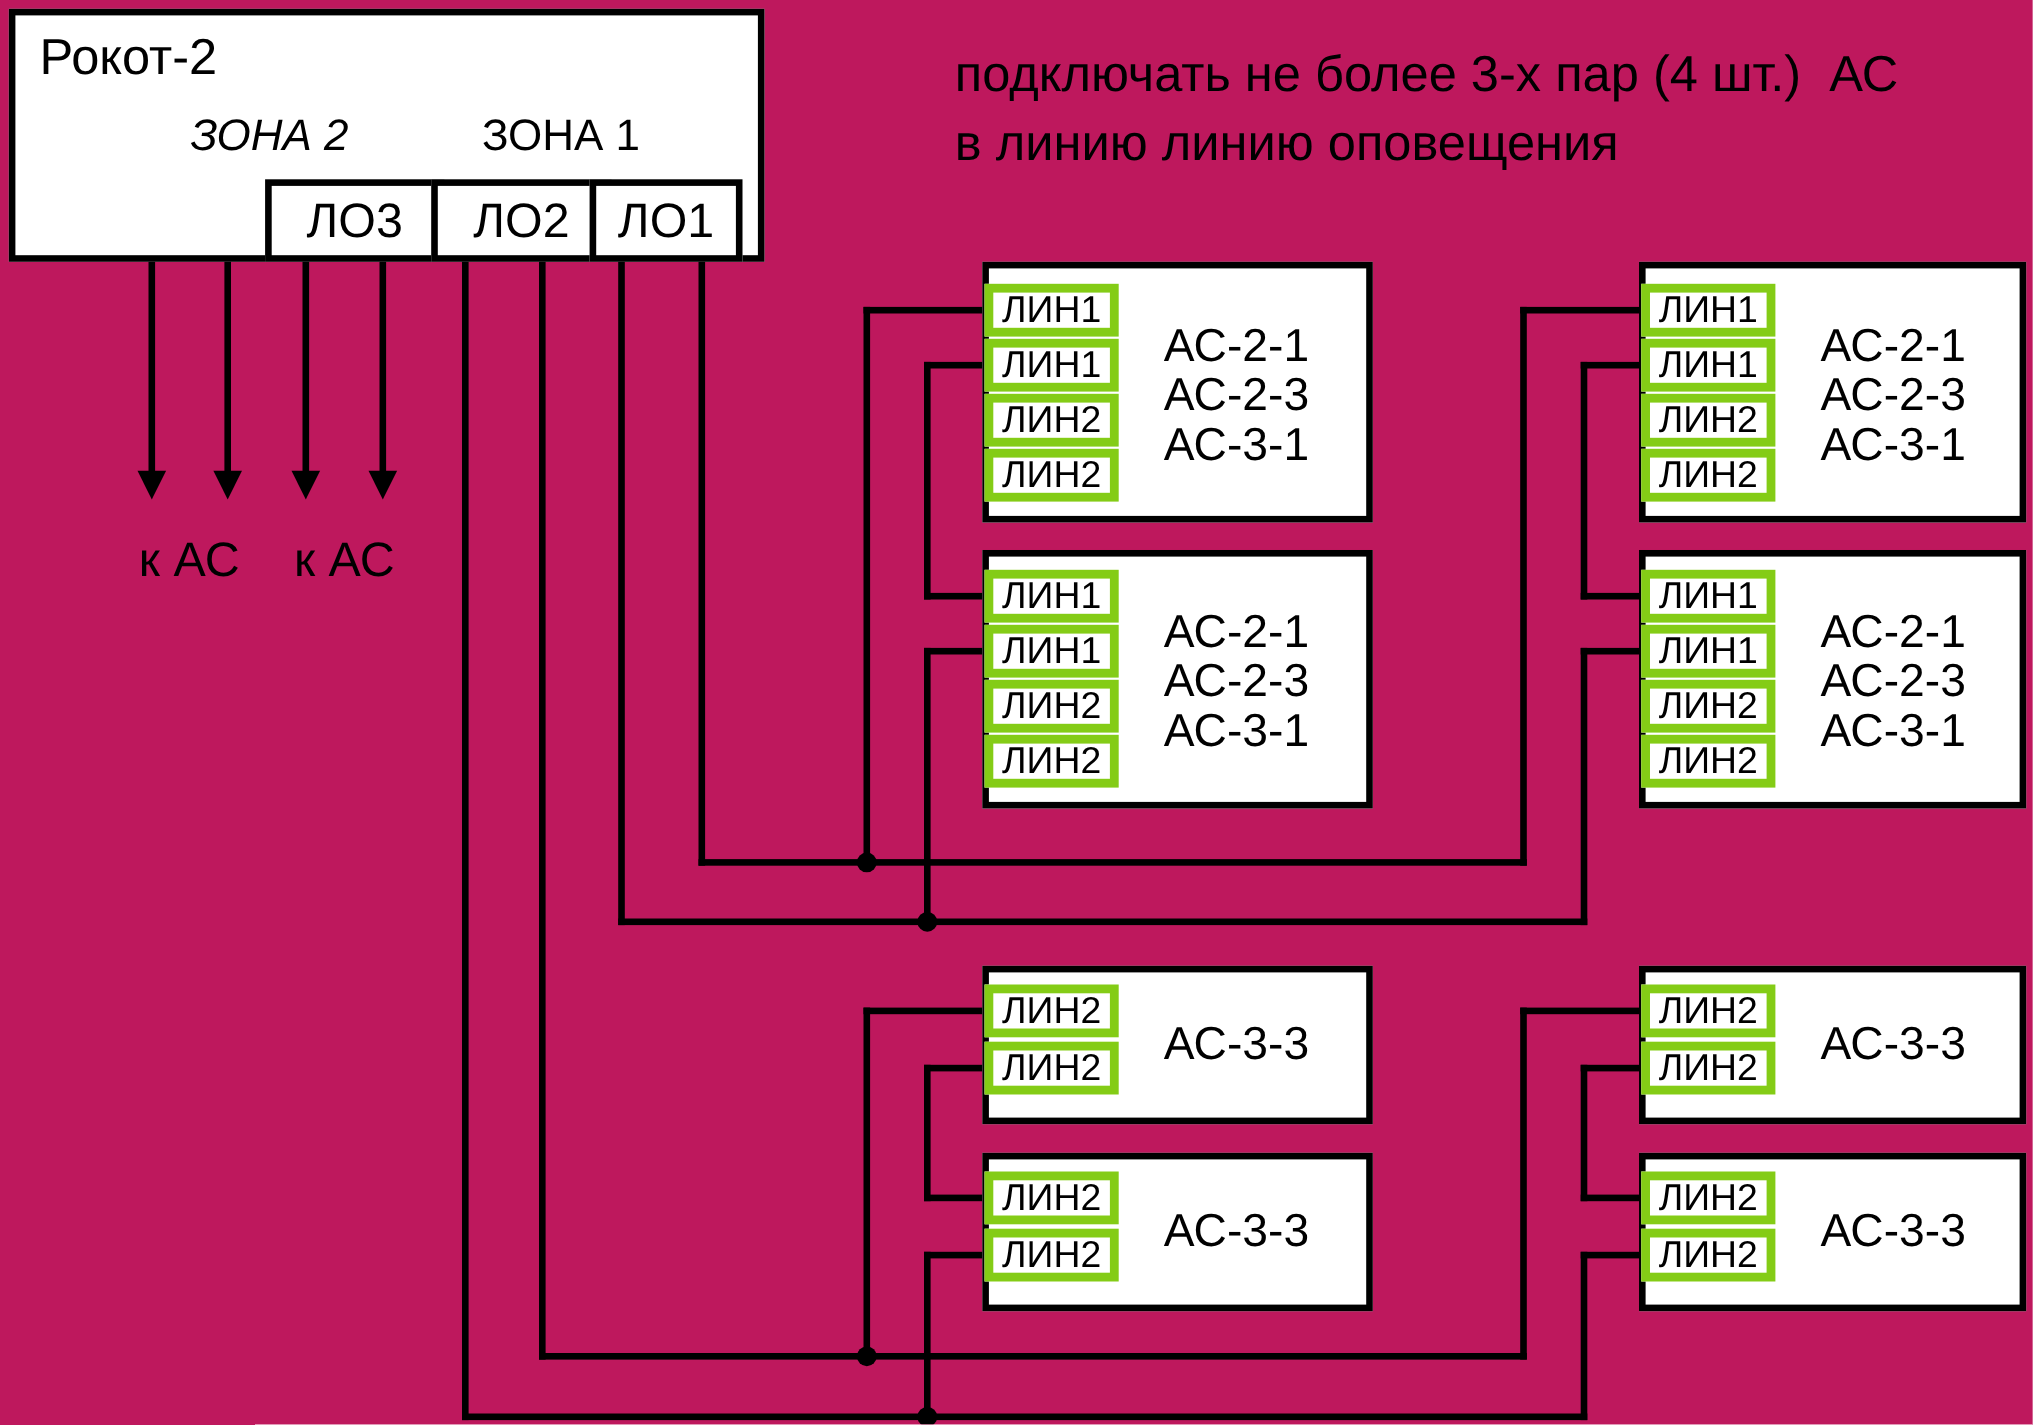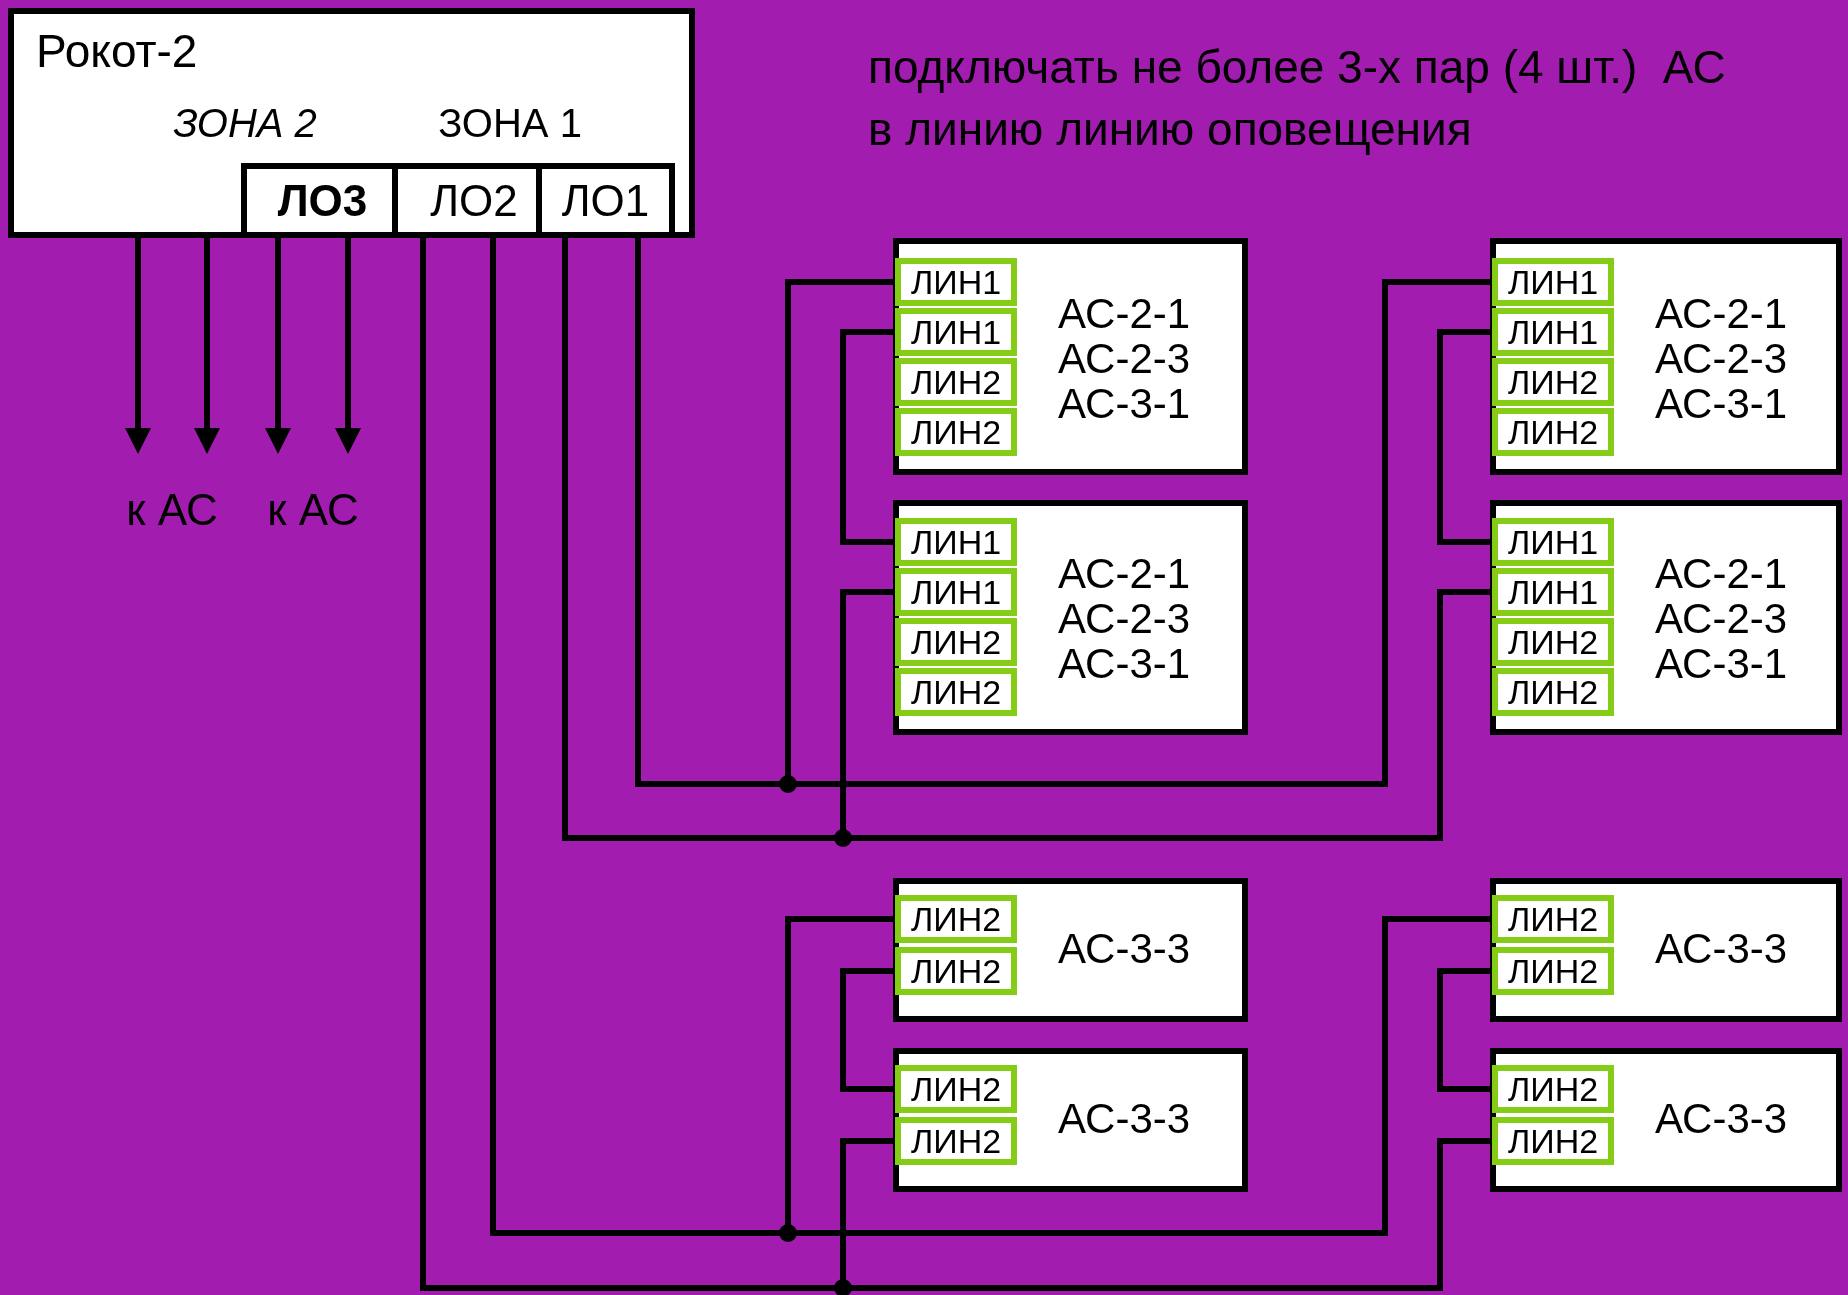--- a/index.html
+++ b/index.html
@@ -1,47 +1,47 @@
 <!DOCTYPE html>
 <html><head>
 <meta charset="utf-8">
 <style>
   html,body{margin:0;padding:0;background:#ffffff;}
   #stage{
-    position:relative;width:1848px;height:1295px;background:#a21caf;
+    position:relative;width:1848px;height:1295px;background:#be185d;
     font-family:"Liberation Sans", sans-serif;color:#000;overflow:hidden;
   }
   .v{position:absolute;width:6px;background:#000;}
   .h{position:absolute;height:6px;background:#000;}
   .dot{position:absolute;width:18px;height:18px;border-radius:50%;background:#000;}
   .ah{position:absolute;width:0;height:0;border-left:13px solid transparent;
       border-right:13px solid transparent;border-top:26px solid #000;}
   .box{position:absolute;border:6px solid #000;box-sizing:border-box;background:#fff;}
-  .cell{position:absolute;border:6px solid #84cc16;box-sizing:border-box;background:#fff;
+  .cell{position:absolute;border:8px solid #84cc16;box-sizing:border-box;background:#fff;
         display:flex;align-items:center;justify-content:center;font-size:34px;}
   .term{position:absolute;border:6px solid #000;box-sizing:border-box;background:#fff;
         display:flex;align-items:center;justify-content:center;font-size:44px;top:163px;height:75px;}
   .txt{position:absolute;white-space:pre;}
   .title{left:36px;top:24px;font-size:46px;}
   .zone{top:101px;width:200px;text-align:center;font-size:40px;}
   .kas{top:485px;width:100px;text-align:center;font-size:44px;}
   .note{left:868px;font-size:46px;}
   .slabel{position:absolute;font-size:42px;line-height:45px;white-space:pre;}
 </style>
 </head>
 <body>
 
 <div id="stage">
 
   <div class="box" style="left:8px;top:8px;width:687px;height:230px;"></div>
   <div class="txt title">Рокот-2</div>
   <div class="txt zone" style="left:145px;font-style:italic;">ЗОНА 2</div>
   <div class="txt zone" style="left:410px;">ЗОНА 1</div>
 
-  <div class="term" style="left:241px;width:163px;font-weight:bold;">ЛО3</div>
+  <div class="term" style="left:241px;width:163px;">ЛО3</div>
   <div class="term" style="left:392px;width:164px;">ЛО2</div>
   <div class="term" style="left:536px;width:139px;">ЛО1</div>
 
   <div class="v" style="left:135px;top:238px;height:192px;"></div>
   <div class="v" style="left:204px;top:238px;height:192px;"></div>
   <div class="v" style="left:275px;top:238px;height:192px;"></div>
   <div class="v" style="left:345px;top:238px;height:192px;"></div>
   <div class="ah" style="left:125px;top:428px;"></div>
   <div class="ah" style="left:194px;top:428px;"></div>
   <div class="ah" style="left:265px;top:428px;"></div>

